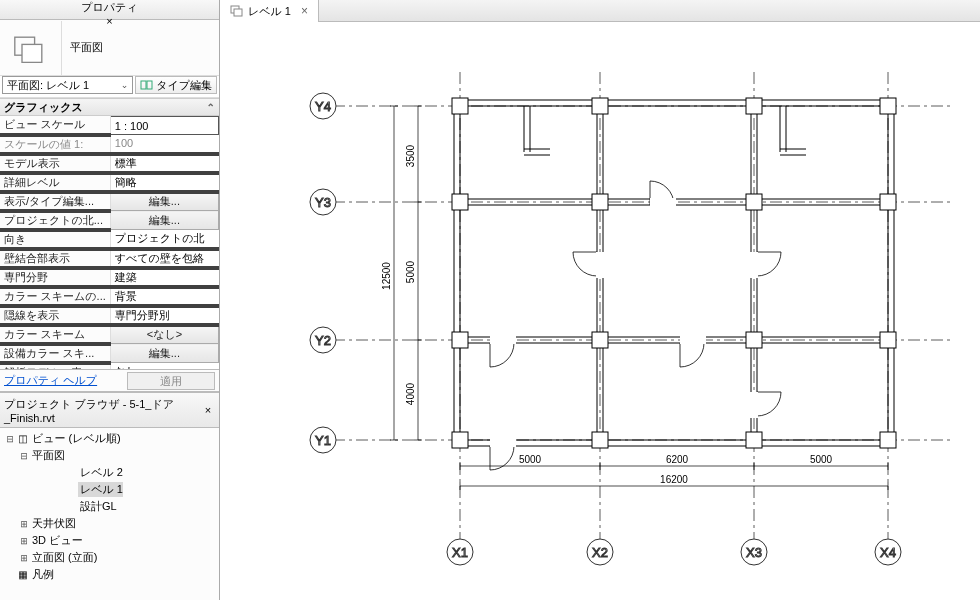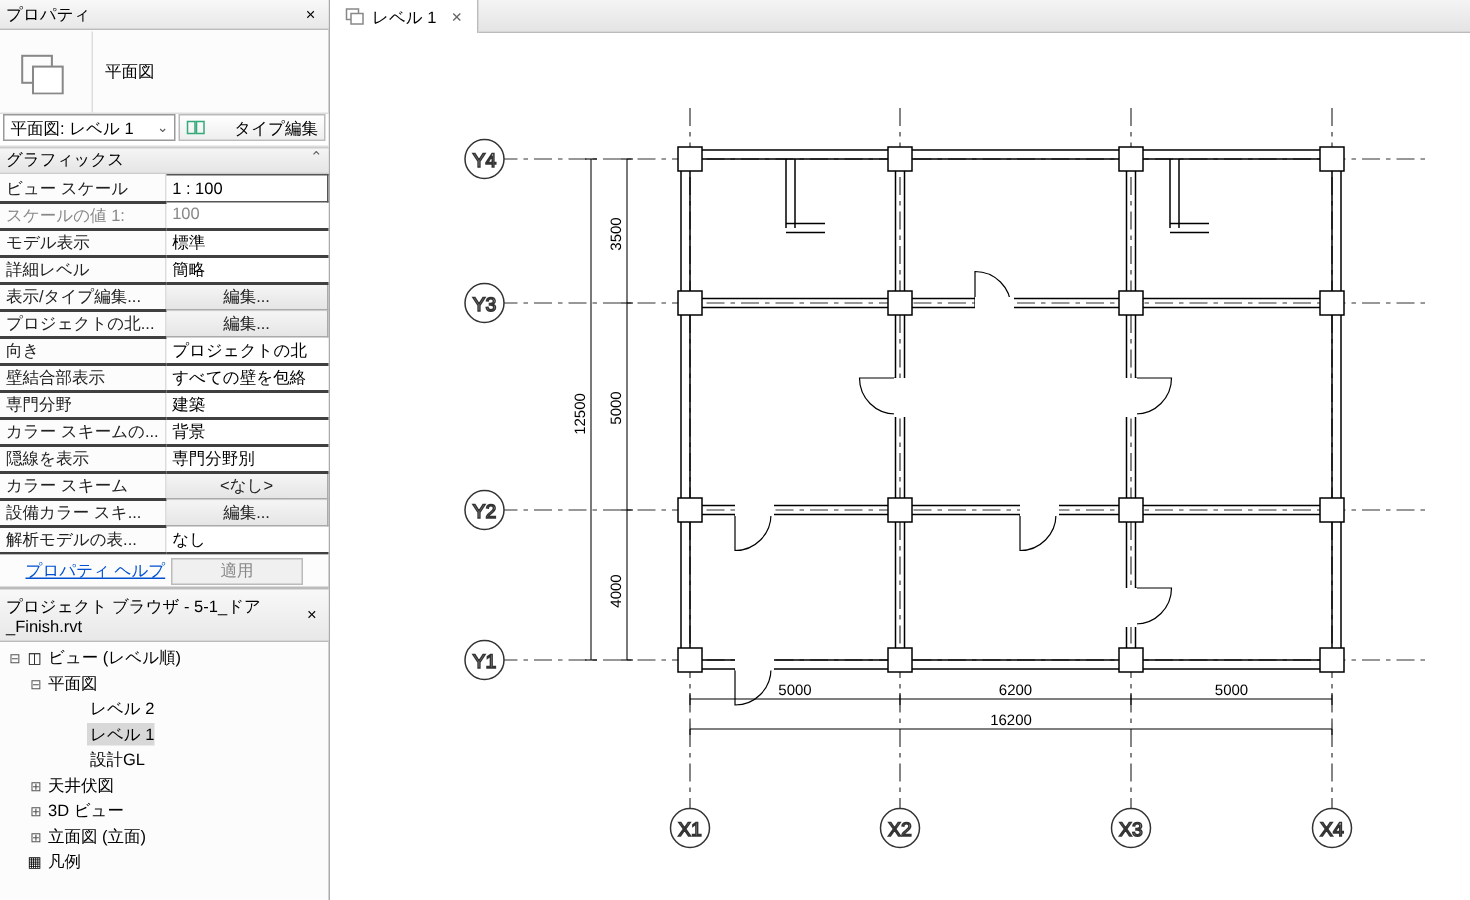--- a/index.html
+++ b/index.html
@@ -1,64 +1,64 @@
 <!DOCTYPE html>
 <html><head>
 <meta charset="utf-8">
 <style>
 * { box-sizing: border-box; margin: 0; padding: 0; font-family: "Meiryo UI", "Yu Gothic UI", sans-serif; font-size: 11px; }
 body { background: #fff; width: 980px; height: 600px; overflow: hidden; position: relative; color: #000; }
 
 .left { position: absolute; left: 0; top: 0; width: 220px; height: 600px; border-right: 1px solid #aaa; background: #fcfcfc; }
-.panel-head { display: flex; align-items: center; height: 20px; background: linear-gradient(#f8f8f8,#e8e8e8); border-bottom: 1px solid #bbb; padding: 0 4px; }
+.panel-head { display: flex; align-items: center; height: 20px; background: linear-gradient(#f8f8f8,#e8e8e8); border-bottom: 1px solid #bbb; padding: 0 4px; flex-direction: column; }
 .panel-head .title { flex: 1; }
 .panel-head .x { width: 16px; text-align: center; cursor: pointer; }
 
 .preview { height: 56px; display: flex; align-items: center; border-bottom: 1px solid #ddd; }
 .preview .thumb { width: 62px; height: 54px; display: flex; align-items: center; justify-content: center; border-right: 1px solid #ddd; }
 .preview .thumb svg { width: 36px; height: 30px; }
 .preview .lbl { flex: 1; padding-left: 8px; }
 
 .selector-row { display: flex; align-items: flex-start; height: 22px; border-bottom: 1px solid #ddd; background: #fff; padding: 0 2px; gap: 2px;}
 .selector-row .sel { flex: 1; display: flex; align-items: center; border: 1px solid #999; height: 18px; padding: 0 4px; background: #fff; }
 .selector-row .chev { margin-left: auto; font-size: 9px; color: #555; }
-.type-edit { display: flex; align-items: center; gap: 18px; border: 1px solid #bbb; background: linear-gradient(#fff,#eee); padding: 0 4px; height: 18px; }
-
-.group-head { height: 18px; background: linear-gradient(#f5f5f5,#e5e5e5); border-top: 1px solid #ccc; border-bottom: 1px solid #ccc; padding: 0 4px; display: flex; font-weight: 400; }
+.type-edit { display: flex; align-items: center; gap: 2px; border: 1px solid #bbb; background: linear-gradient(#fff,#eee); padding: 0 4px; height: 18px; }
+
+.group-head { height: 18px; background: linear-gradient(#f5f5f5,#e5e5e5); border-top: 1px solid #ccc; border-bottom: 1px solid #ccc; padding: 0 4px; display: flex; align-items: center; font-weight: 700; }
 .group-head .exp { margin-left: auto; font-size: 10px; color: #666; }
 
 .prop-table { width: 100%; border-collapse: collapse; }
-.prop-table td { height: 18px; border-bottom: 2px solid #404040; padding: 0 4px; vertical-align: middle; }
+.prop-table td { height: 18px; border-bottom: 4px solid #404040; padding: 0 4px; vertical-align: middle; }
 .prop-table td.k { width: 96px; color: #222; border-right: 1px solid #ddd; overflow: hidden; white-space: nowrap; text-overflow: ellipsis;}
 .prop-table td.v { background: #fff; }
 .prop-table td.v.btn { background: linear-gradient(#f5f5f5,#e5e5e5); text-align: center; color: #222; border: 1px solid #aaa; cursor:pointer;}
 .prop-table tr.disabled td { color: #888; }
 .prop-table td.v.input { border: 1px solid #555; }
 
 .scroll-wrap { height: 254px; overflow-y: auto; overflow-x: hidden; border-bottom: 1px solid #bbb; }
 .scroll-wrap::-webkit-scrollbar { width: 16px; }
 .scroll-wrap::-webkit-scrollbar-track { background: #f0f0f0; border-left: 1px solid #ddd;}
 .scroll-wrap::-webkit-scrollbar-thumb { background: #c8c8c8; border: 1px solid #aaa;}
 
-.help-row { display: flex; align-items: center; height: 22px; padding: 0 17px; border-bottom: 1px solid #bbb; }
+.help-row { display: flex; align-items: center; height: 22px; padding: 0 4px; border-bottom: 1px solid #bbb; }
 .help-row a { color: #0050d0; text-decoration: underline; }
 .apply { margin-left: auto; width: 88px; height: 18px; border: 1px solid #bbb; background: #f0f0f0; color: #888; text-align: center; line-height: 16px; }
 
 .browser-head { height: 36px; background: linear-gradient(#f8f8f8,#e8e8e8); border-top: 1px solid #bbb; border-bottom: 1px solid #bbb; padding: 0 4px; display:flex; align-items:center;}
 .browser-head .x { margin-left: auto; width: 16px; text-align: center; }
 
 .tree { padding: 2px 0 2px 0; height: 166px; overflow: hidden; }
 .tree-row { display: flex; align-items: center; height: 17px; padding-left: 4px; white-space: nowrap; cursor: pointer;}
 .tree-row .tw { width: 12px; font-size: 9px; text-align: center; color: #555; }
 .tree-row .icon { width: 14px; text-align: center; font-size: 10px; }
 .tree-row .label { padding-left: 2px; }
 .tree-row.selected .label { background: #d8d8d8; }
 .indent0 { padding-left: 4px; }
 .indent1 { padding-left: 18px; }
-.indent3 { padding-left: 46px; }
+.indent3 { padding-left: 66px; }
 
 .tabbar { position: absolute; left: 220px; top: 0; right: 0; height: 22px; background: linear-gradient(#f4f4f4,#e4e4e4); border-bottom: 1px solid #bbb; display: flex; }
 .tab { padding: 0 10px; display: flex; align-items: center; gap: 4px; border-right: 1px solid #bbb; background: #fff; height: 22px; }
 .tab .ticon { width: 14px; height: 12px; }
 .tab .close { font-size: 12px; color: #666; padding-left: 6px; }
 
 .canvas { position: absolute; left: 220px; top: 22px; right: 0; bottom: 0; background: #fff; }
 .canvas svg { width: 100%; height: 100%; }
 
 .grid-label { font-family: sans-serif; font-size: 13px; }

